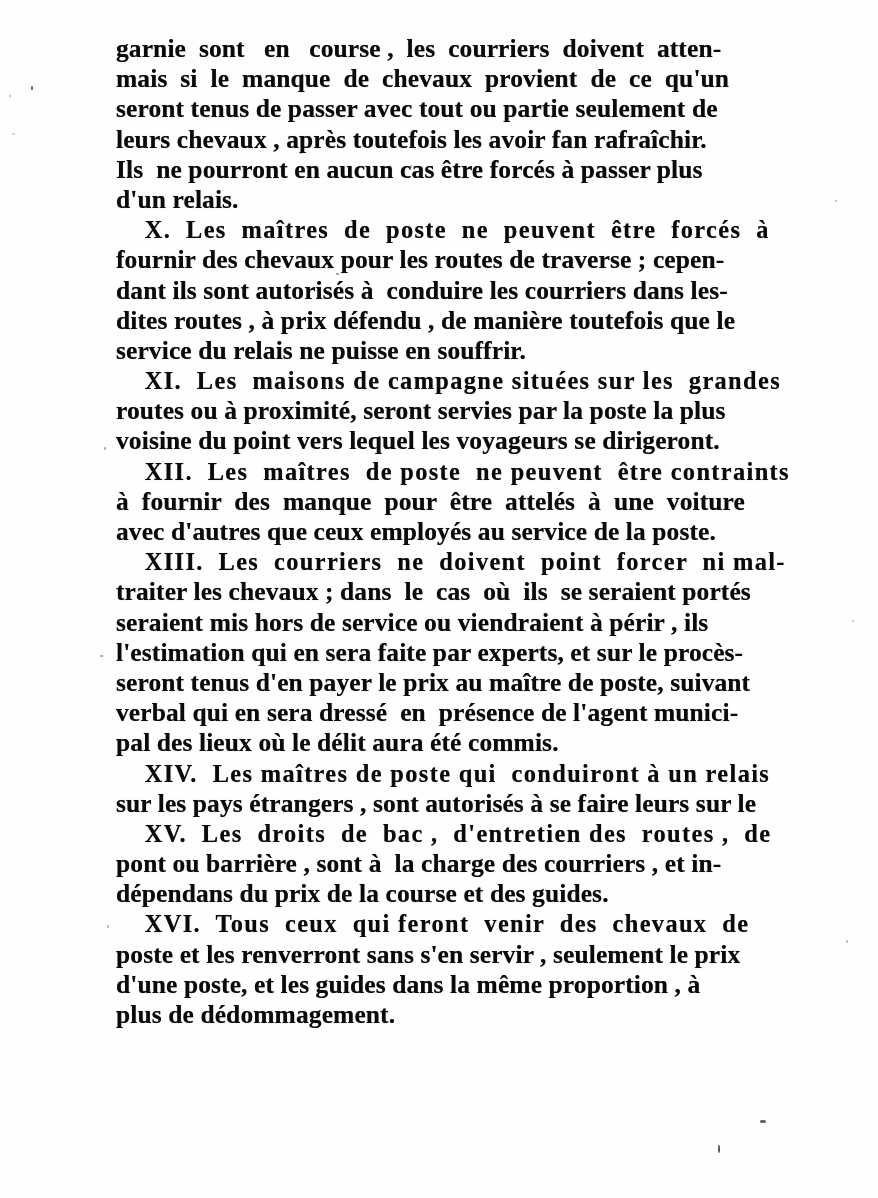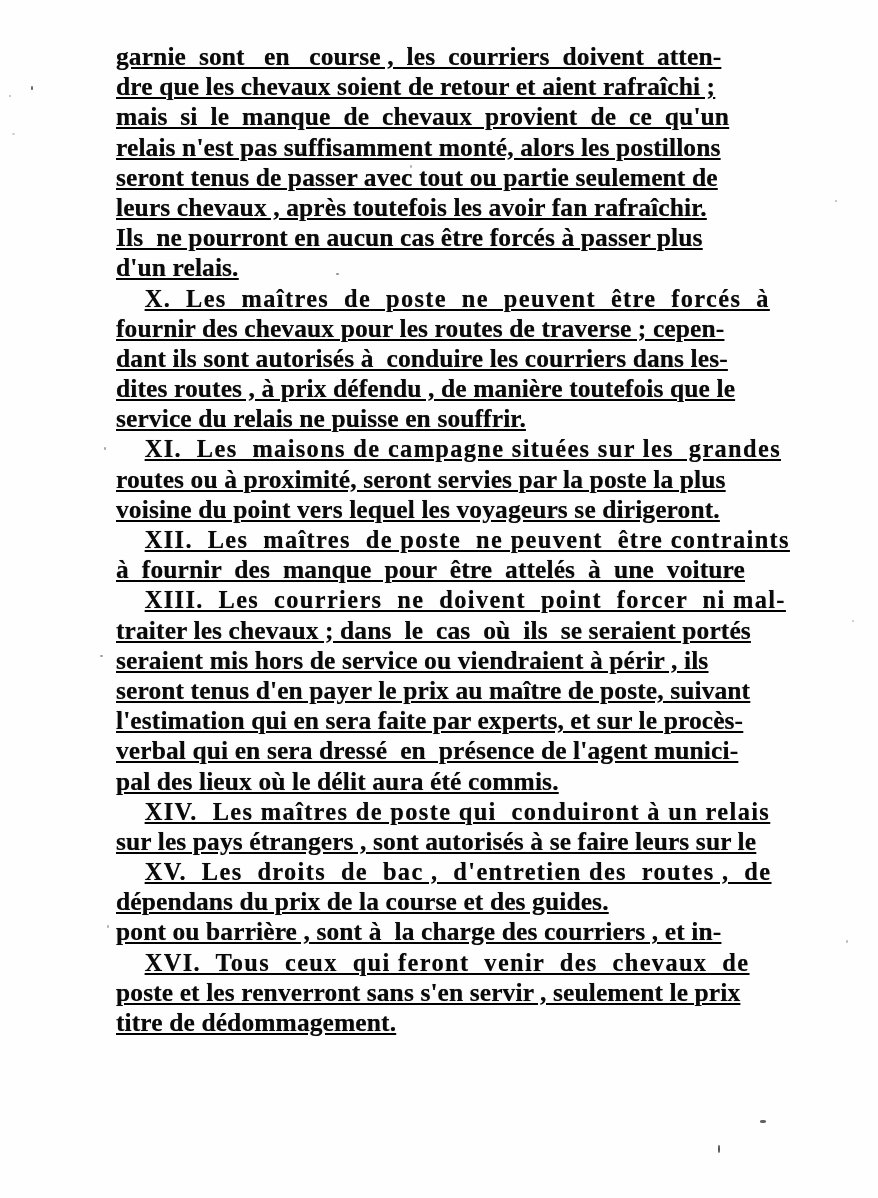--- a/index.html
+++ b/index.html
@@ -28,23 +28,22 @@
     background: #2b2b2b;
     border-radius: 40%;
     opacity: .72;
     pointer-events: none;
   }
 
   
   #text-column {
     position: absolute;
     left: 116px;
-    top: 42px;
+    top: 34px;
     width: 706px;
-    text-decoration: underline;
   }
 
   .article {
     margin: 0;
   }
 
   
   .line {
     display: block;
     height: 30.2px;
@@ -70,23 +69,21 @@
 </style>
 </head>
 <body>
 
 <div id="page-scan">
 
   <div id="text-column">
 
     <div class="article">
       <span class="line">garnie  sont   en   course ,  les  courriers  doivent  atten-</span>
-      <span class="line">dre que les chevaux soient de retour et aient rafraîchi ;</span>
       <span class="line">mais  si  le  manque  de  chevaux  provient  de  ce  qu'un</span>
-      <span class="line">relais n'est pas suffisamment monté, alors les postillons</span>
       <span class="line">seront tenus de passer avec tout ou partie seulement de</span>
       <span class="line">leurs chevaux , après toutefois les avoir fan rafraîchir.</span>
       <span class="line">Ils  ne pourront en aucun cas être forcés à passer plus</span>
       <span class="line">d'un relais.</span>
     </div>
 
     <div class="article">
       <span class="line indent roman" style="transform: scaleX(0.957507);">X.  Les  maîtres  de  poste  ne  peuvent  être  forcés  à</span>
       <span class="line">fournir des chevaux pour les routes de traverse ; cepen-</span>
       <span class="line">dant ils sont autorisés à  conduire les courriers dans les-</span>
@@ -96,47 +93,49 @@
 
     <div class="article">
       <span class="line indent roman" style="transform: scaleX(0.957507);">XI.  Les  maisons de campagne situées sur les  grandes</span>
       <span class="line">routes ou à proximité, seront servies par la poste la plus</span>
       <span class="line">voisine du point vers lequel les voyageurs se dirigeront.</span>
     </div>
 
     <div class="article">
       <span class="line indent roman" style="transform: scaleX(0.957507);">XII.  Les  maîtres  de poste  ne peuvent  être contraints</span>
       <span class="line">à  fournir  des  manque  pour  être  attelés  à  une  voiture</span>
+      <span class="line">avec d'autres que ceux employés au service de la poste.</span>
     </div>
 
     <div class="article">
       <span class="line indent roman" style="transform: scaleX(0.957507);">XIII.  Les  courriers  ne  doivent  point  forcer  ni mal-</span>
       <span class="line">traiter les chevaux ; dans  le  cas  où  ils  se seraient portés</span>
       <span class="line">seraient mis hors de service ou viendraient à périr , ils</span>
+      <span class="line">l'estimation qui en sera faite par experts, et sur le procès-</span>
       <span class="line">seront tenus d'en payer le prix au maître de poste, suivant</span>
-      <span class="line">l'estimation qui en sera faite par experts, et sur le procès-</span>
       <span class="line">verbal qui en sera dressé  en  présence de l'agent munici-</span>
       <span class="line">pal des lieux où le délit aura été commis.</span>
     </div>
 
     <div class="article">
       <span class="line indent roman" style="transform: scaleX(0.957507);">XIV.  Les maîtres de poste qui  conduiront à un relais</span>
       <span class="line">sur les pays étrangers , sont autorisés à se faire leurs sur le</span>
     </div>
 
     <div class="article">
       <span class="line indent roman" style="transform: scaleX(0.957507);">XV.  Les  droits  de  bac ,  d'entretien des  routes ,  de</span>
+      <span class="line">pont ou barrière , sont à  la charge des courriers , et in-</span>
       <span class="line">dépendans du prix de la course et des guides.</span>
-      <span class="line">pont ou barrière , sont à  la charge des courriers , et in-</span>
     </div>
 
     <div class="article">
       <span class="line indent roman" style="transform: scaleX(0.957507);">XVI.  Tous  ceux  qui feront  venir  des  chevaux  de</span>
       <span class="line">poste et les renverront sans s'en servir , seulement le prix</span>
-      <span class="line">titre de dédommagement.</span>
+      <span class="line">d'une poste, et les guides dans la même proportion , à</span>
+      <span class="line">plus de dédommagement.</span>
     </div>
 
   </div>
 
   <div class="speckle" style="left:31px;  top:86px;  width:2px; height:4px;"></div>
   <div class="speckle" style="left:12px;  top:133px; width:3px; height:2px; opacity:.22;"></div>
   <div class="speckle" style="left:9px;   top:95px;  width:2px; height:2px; opacity:.3;"></div>
   <div class="speckle" style="left:104px; top:447px; width:2px; height:3px; opacity:.4;"></div>
   <div class="speckle" style="left:100px; top:655px; width:3px; height:2px; opacity:.45;"></div>
   <div class="speckle" style="left:107px; top:925px; width:2px; height:3px; opacity:.35;"></div>

